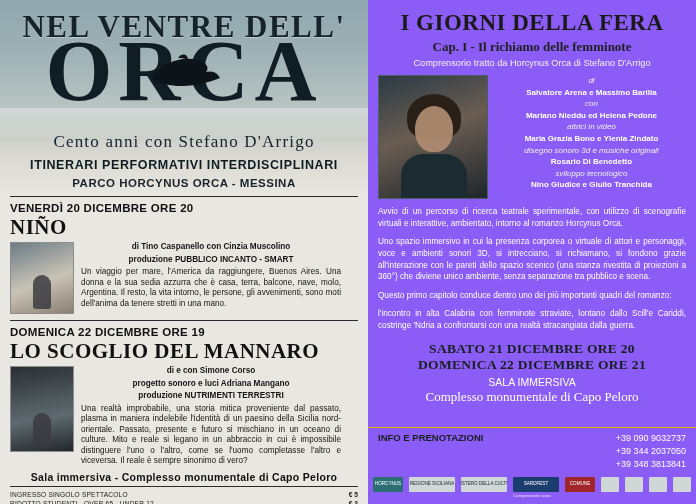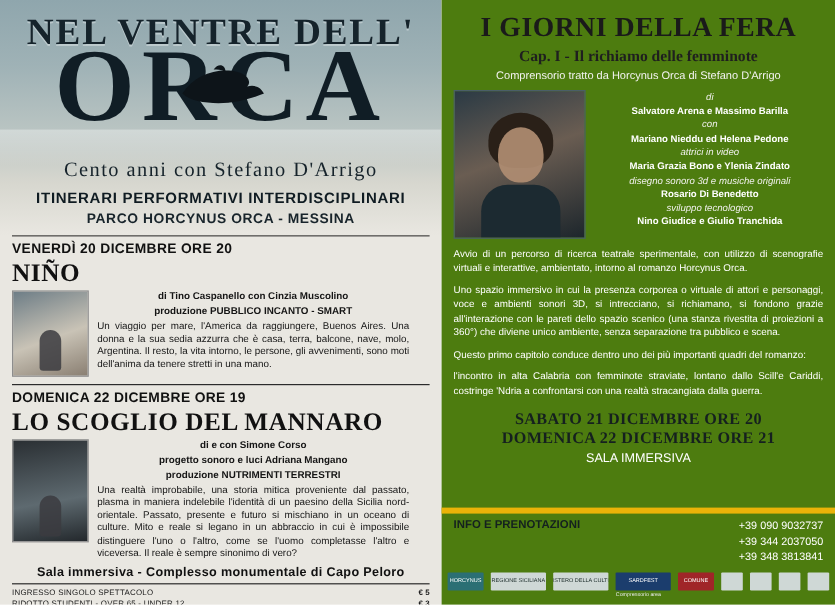--- a/index.html
+++ b/index.html
@@ -122,21 +122,21 @@
     display:flex; justify-content:space-between;
     padding:3px 10px 0 10px;
     font-size:6.6px; line-height:1.5; color:#1a1a1a;
   }
   .prices .lab { letter-spacing:.2px; }
   .prices .val { text-align:right; font-weight:bold; }
 
   
   .right {
     width:328px; height:504px;
-    background:#4d7c0f;
+    background:#8b5cf6;
     color:#ffffff;
     position:relative;
     padding:8px 10px 0 10px;
   }
   .rtitle {
     text-align:center;
     font-family:"Liberation Serif", serif;
     font-weight:bold;
     font-size:23px;
     letter-spacing:.5px;
@@ -195,21 +195,21 @@
   }
   .dates .s {
     font-size:10.5px; margin-top:3px; color:#ffffff;
   }
   .dates .s2 {
     font-family:"Liberation Serif", serif;
     font-size:13px; margin-top:1px; color:#ffffff;
   }
   .infobox {
     position:absolute; left:0; bottom:0; width:100%;
-    border-top:5px solid #eab308;
+    border-top:1px solid #eab308;
     padding:4px 10px 6px 10px;
   }
   .infohead { font-size:9.5px; font-weight:bold; color:#14201f; }
   .phones { font-size:9px; line-height:1.45; text-align:right; }
   .inforow { display:flex; justify-content:space-between; align-items:flex-start; }
   .logos {
     display:flex; align-items:center; justify-content:center;
     gap:6px; margin-top:6px; flex-wrap:nowrap;
   }
   .logo {
@@ -326,20 +326,21 @@
 
     <div class="para">Avvio di un percorso di ricerca teatrale sperimentale, con utilizzo di scenografie virtuali e interattive, ambientato, intorno al romanzo Horcynus Orca.</div>
     <div class="para">Uno spazio immersivo in cui la presenza corporea o virtuale di attori e personaggi, voce e ambienti sonori 3D, si intrecciano, si richiamano, si fondono grazie all'interazione con le pareti dello spazio scenico (una stanza rivestita di proiezioni a 360°) che diviene unico ambiente, senza separazione tra pubblico e scena.</div>
     <div class="para">Questo primo capitolo conduce dentro uno dei più importanti quadri del romanzo:</div>
     <div class="para">l'incontro in alta Calabria con femminote straviate, lontano dallo Scill'e Cariddi, costringe 'Ndria a confrontarsi con una realtà stracangiata dalla guerra.</div>
 
     <div class="dates">
       <div class="d">SABATO 21 DICEMBRE ORE 20</div>
       <div class="d">DOMENICA 22 DICEMBRE ORE 21</div>
       <div class="s">SALA IMMERSIVA</div>
+      <div class="s2">Complesso monumentale di Capo Peloro</div>
     </div>
 
     <div class="infobox">
       <div class="inforow">
         <div class="infohead">INFO E PRENOTAZIONI</div>
         <div class="phones">
           <div>+39 090 9032737</div>
           <div>+39 344 2037050</div>
           <div>+39 348 3813841</div>
         </div>

